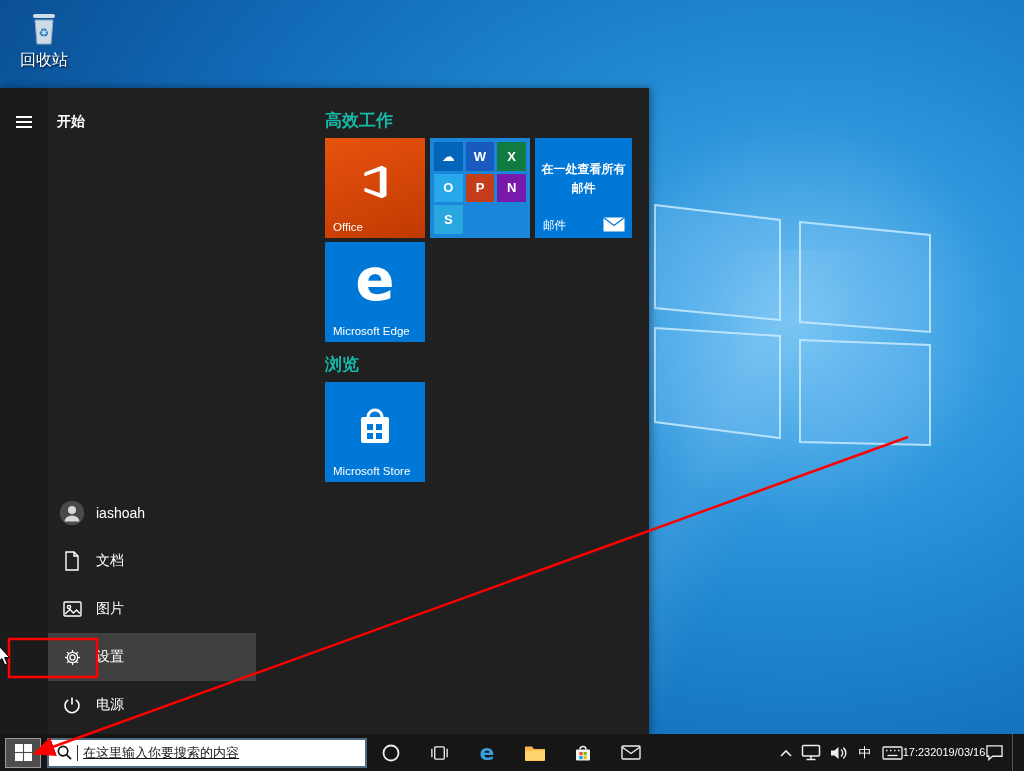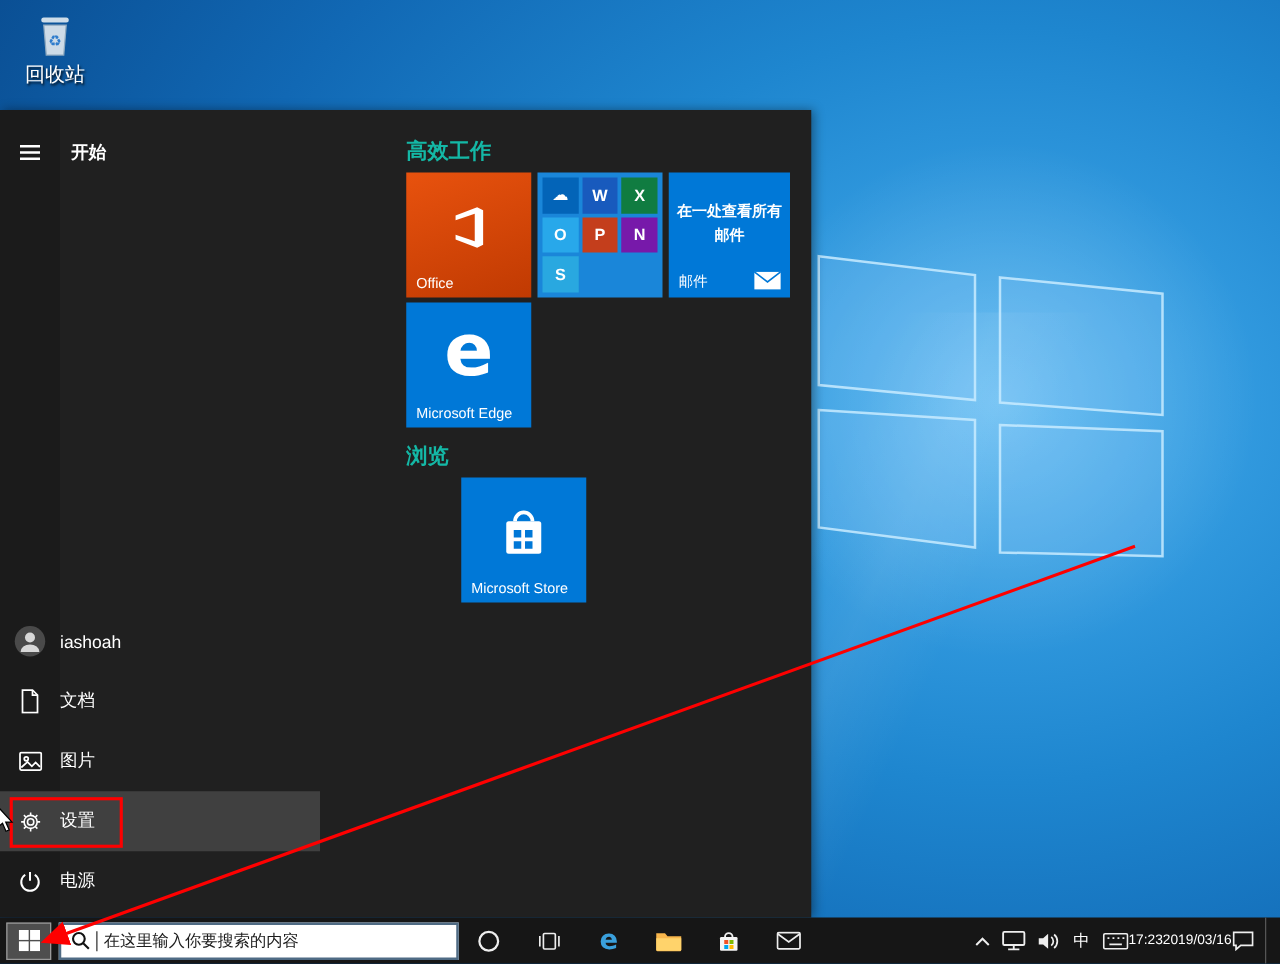--- a/index.html
+++ b/index.html
@@ -24,37 +24,37 @@
   
   .start-menu { position:absolute; left:0; top:88px; width:649px; height:646px;
     background:#202020; z-index:10; color:#fff; box-shadow:2px 0 8px rgba(0,0,0,.4); }
   .menu-left-rail { position:absolute; left:0; top:0; width:48px; height:100%; background:rgba(0,0,0,.15); }
   .menu-header { position:absolute; left:0; top:14px; height:40px; display:flex; align-items:center; }
   .hamburger-box { width:48px; display:flex; justify-content:center; cursor:pointer; }
   .hamburger { width:16px; height:12px; display:flex; flex-direction:column; justify-content:space-between; }
   .hamburger span { display:block; height:2px; background:#fff; }
   .menu-title { font-size:14px; font-weight:bold; margin-left:9px; }
 
-  .nav-list { position:absolute; left:0; bottom:5px; width:256px; }
+  .nav-list { position:absolute; left:0; bottom:5px; width:256px;padding-left:48px; }
   .nav-item { height:48px; display:flex; align-items:center; font-size:14px; cursor:pointer; }
   .nav-item.highlighted { background:#404040; }
   .nav-icon { width:48px; display:flex; justify-content:center; align-items:center; }
 
   .group-title { position:absolute; font-size:17px; font-weight:700; color:#14b8a6; }
   .gt1 { left:325px; top:21px; }
   .gt2 { left:325px; top:265px; }
 
   .tile { position:absolute; width:100px; height:100px; background:#0078d7; cursor:pointer; overflow:hidden; }
   .tile-label { position:absolute; left:8px; bottom:5px; font-size:11.5px; color:#fff; }
   .tile-office { left:325px; top:50px; background:linear-gradient(160deg,#e8520e 0%,#c03a02 100%); }
   .tile-group  { left:430px; top:50px; background:#1a86d9; }
   .tile-mail   { left:535px; top:50px; width:97px; }
   .tile-edge   { left:325px; top:154px; }
   .tile-photos { left:430px; top:154px; }
-  .tile-store  { left:325px; top:294px;margin-left:44px; }
+  .tile-store  { left:325px; top:294px; }
 
   .tile-center-icon { position:absolute; left:50%; top:44%; transform:translate(-50%,-50%); }
   .edge-letter { position:absolute; left:0; right:0; top:4px; text-align:center;
     font-size:58px; font-weight:bold; color:#fff; font-family:"DejaVu Sans",sans-serif; }
   .mail-body { position:absolute; top:22px; left:6px; right:6px; text-align:center;
     font-size:12px; line-height:19px; color:#fff;font-weight:bold; }
   .mail-env { position:absolute; right:7px; bottom:6px; }
 
   .mini-grid { position:absolute; inset:0; padding:4px; display:grid;
     grid-template-columns:repeat(3,1fr); grid-template-rows:repeat(3,1fr); gap:3px; }
@@ -64,21 +64,21 @@
 
   
   .taskbar { position:absolute; left:0; bottom:0; width:1024px; height:37px;
     background:#161616; display:flex; align-items:center; z-index:20; }
   .start-button { width:36px; height:30px; margin:0 6px 0 5px; background:#4e4e4e;
     border:1px solid #9a9a9a; display:flex; align-items:center; justify-content:center; cursor:pointer; }
   .search-box { width:320px; height:30px; background:#fff; border:2px solid #4f6b84;
     display:flex; align-items:center; padding:0 8px; gap:5px; }
   .caret { width:1px; height:16px; background:#333; }
   .search-box input { border:none; outline:none; flex:1; font-size:13px; background:transparent; color:#111;
-    font-family:inherit; }
+    font-family:inherit;text-decoration:underline; }
   .search-box input::placeholder { color:#1b1b1b; opacity:1; }
   .tb-btn { width:48px; height:37px; display:flex; align-items:center; justify-content:center; cursor:pointer; }
   .tb-edge-letter { color:#3aa0dc; font-size:22px; font-weight:bold; font-family:"DejaVu Sans",sans-serif; }
   .tray { margin-left:auto; display:flex; align-items:center; height:100%; gap:8px; padding-right:6px; }
   .tray-item { display:flex; align-items:center; justify-content:center; cursor:pointer; height:100%; }
   .ime { color:#fff; font-size:13px; width:18px; text-align:center; }
   .clock { display:flex; align-items:center; justify-content:center;
     color:#fff; font-size:11px; line-height:13px; width:66px; text-align:center; }
   .show-desktop { width:6px; height:100%; border-left:1px solid #555; cursor:pointer; }
 

